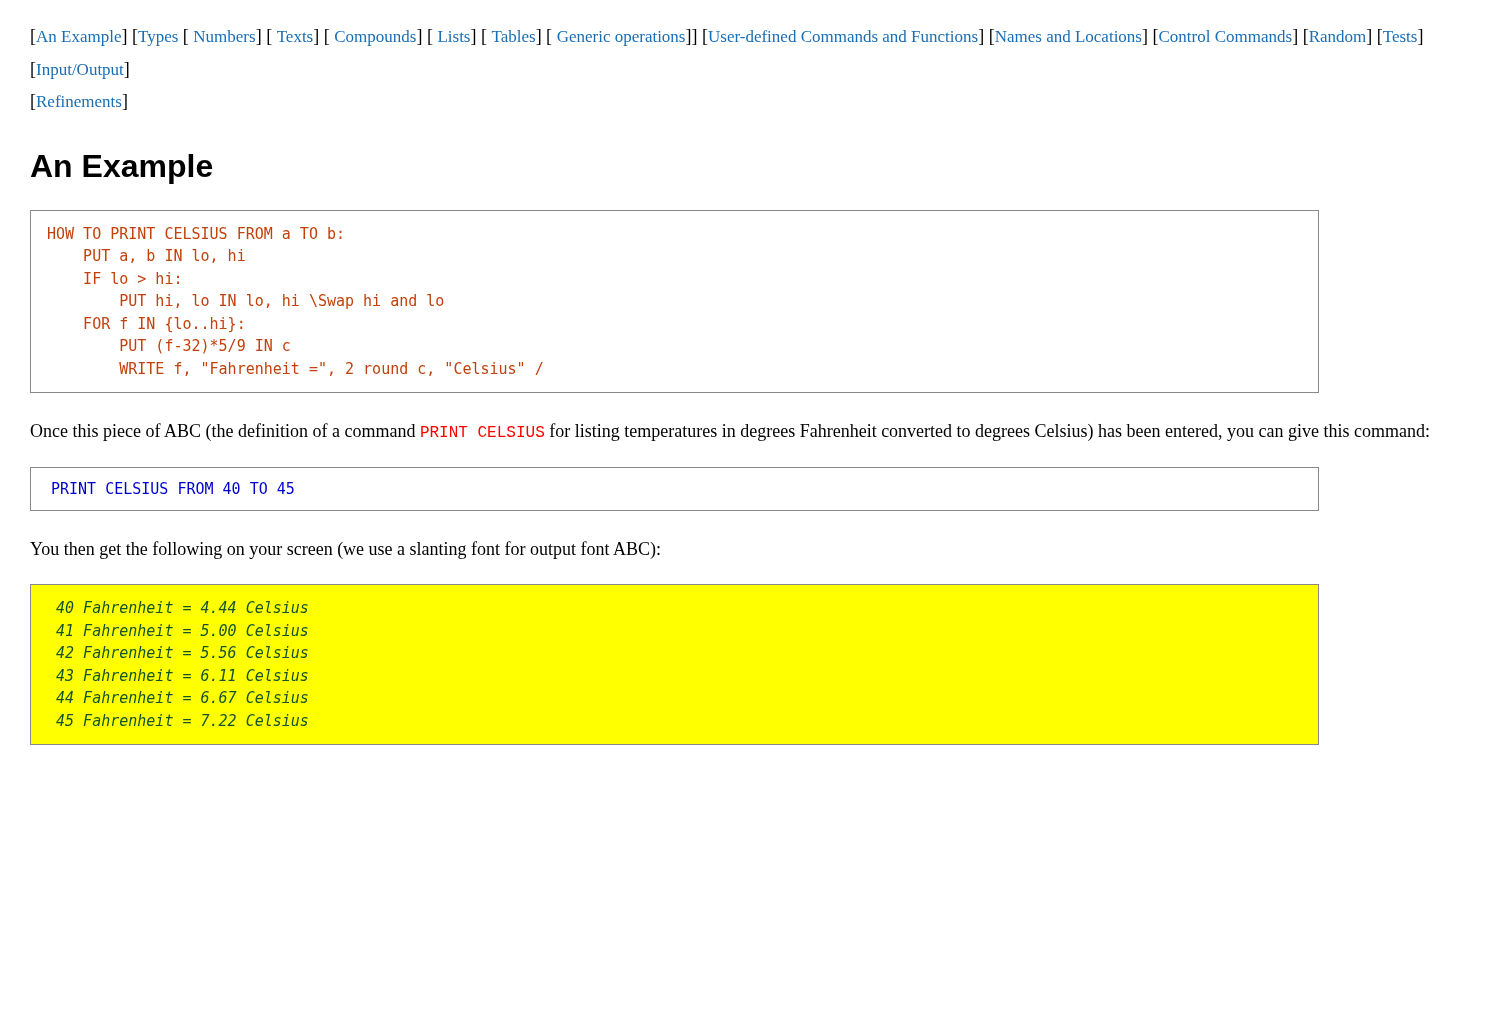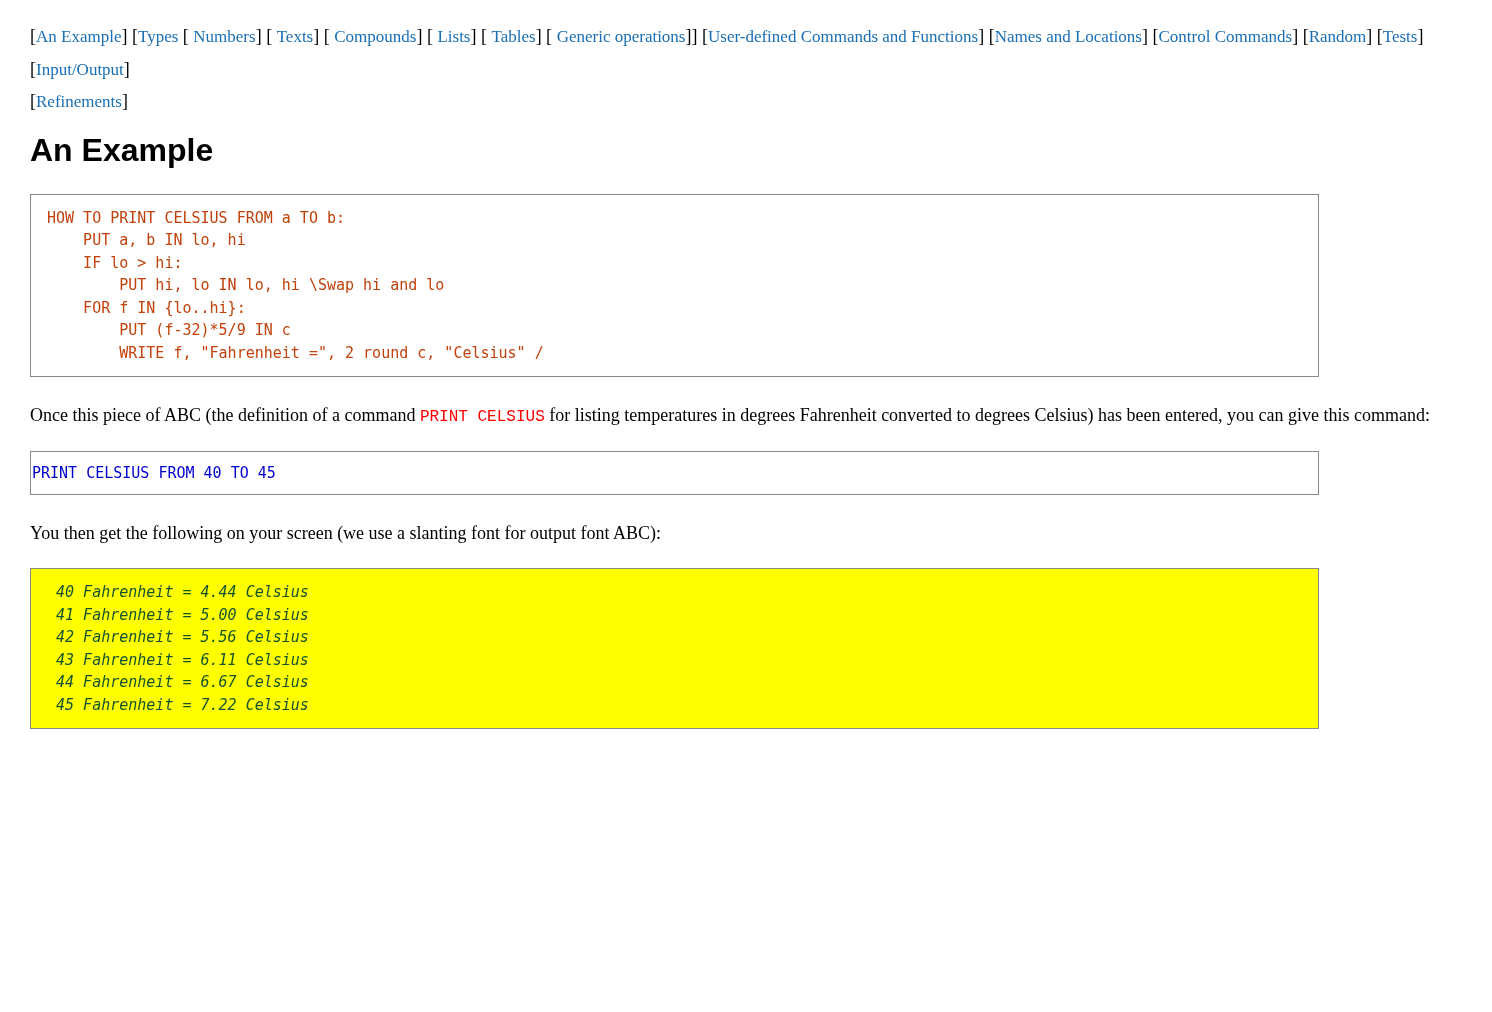--- a/index.html
+++ b/index.html
@@ -8,21 +8,21 @@
       font-size: 18px;
       line-height: 1.5;
       color: #000;
       background: #fff;
       padding: 20px 30px;
       max-width: 1492px;
     }
 
     
     .nav-links {
-      margin-bottom: 8px;
+      margin-bottom: 24px;
       line-height: 1.8;
     }
     .nav-links a {
       color: #1a6eb5;
       text-decoration: none;
       font-size: 17px;
     }
 
     
     h1 {
@@ -61,21 +61,21 @@
     .inline-code-red {
       font-family: 'Courier New', Courier, monospace;
       color: red;
       font-size: 16px;
       text-align: right;
     }
 
     
     .command-block {
       border: 1px solid #888;
-      padding: 10px 1px;
+      padding: 10px 20px;
       font-family: 'Courier New', Courier, monospace;
       font-size: 15px;
       color: #0000cc;
       background: #fff;
       margin-bottom: 24px;
       width: 90%;
     }
     .command-block pre {
       margin: 0;
       white-space: pre;

